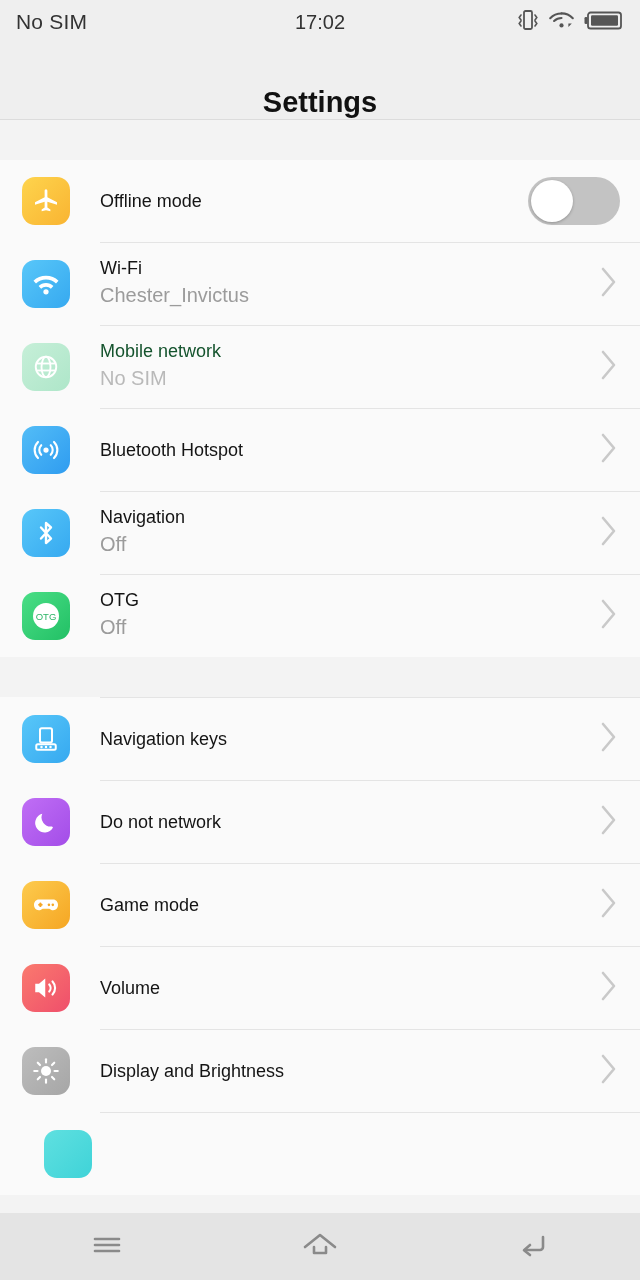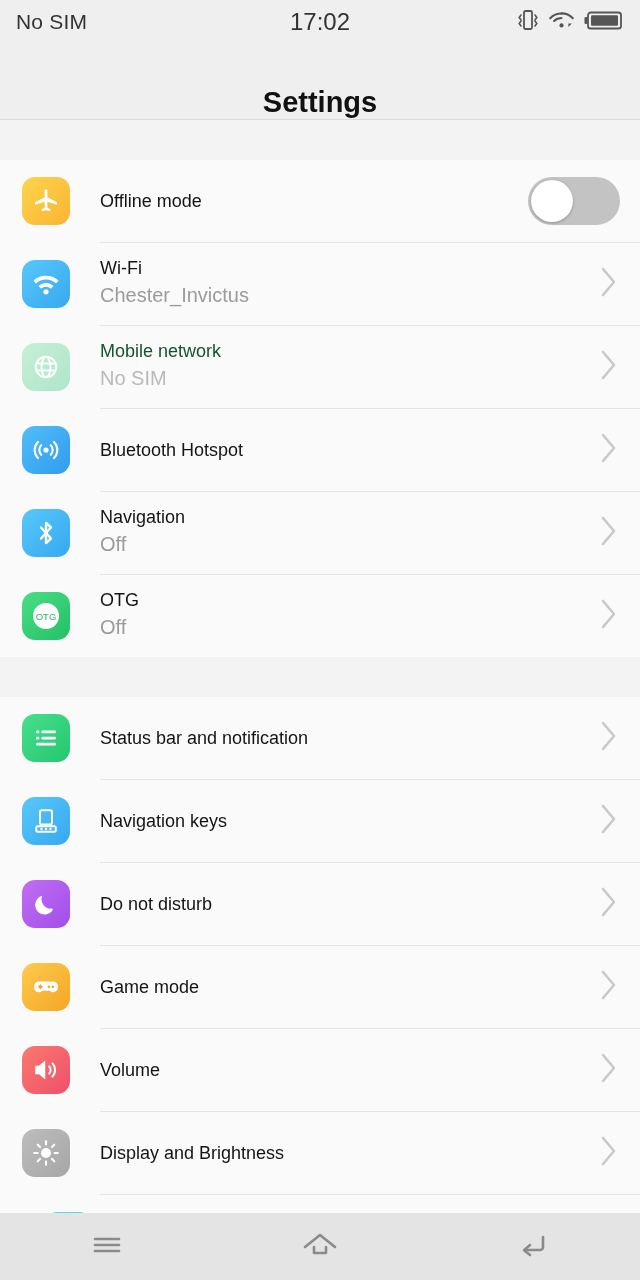--- a/index.html
+++ b/index.html
@@ -15,21 +15,21 @@
   .statusbar{
     height:44px; width:100%;
     background:#efefef;
     display:flex; align-items:center;
     padding:0 16px;
     position:relative;
   }
   .sb-left{ font-size:21px; color:#333; letter-spacing:.2px; }
   .sb-center{
     position:absolute; left:0; right:0; text-align:center;
-    font-size:24px; color:#333;
+    font-size:20px; color:#333;
   }
   .sb-right{
     margin-left:auto; display:flex; align-items:center; gap:9px;
     position:relative; z-index:2;
   }
 
   
   .titlebar{
     height:76px; background:#efefef;
     display:flex; align-items:flex-end; justify-content:center;
@@ -259,39 +259,20 @@
             <path d="M5 4 L16 17 L5 30" fill="none" stroke="#c9c9c9" stroke-width="2.6" stroke-linecap="round" stroke-linejoin="round"></path>
           </svg>
       </span>
     </div>
   </div>
 
   <div class="gap"></div>
 
   <div class="section">
 
-    <div class="row">
-      <div class="icon" style="background:linear-gradient(135deg,#48df8e,#23c76d);">
-        <svg width="30" height="30" viewBox="0 0 24 24" fill="#fff">
-          <rect x="4" y="6" width="2.6" height="2.2" rx=".6"></rect>
-          <rect x="8.2" y="6" width="11.8" height="2.2" rx="1.1"></rect>
-          <rect x="4" y="10.9" width="2.6" height="2.2" rx=".6"></rect>
-          <rect x="8.2" y="10.9" width="11.8" height="2.2" rx="1.1"></rect>
-          <rect x="4" y="15.8" width="16" height="2.2" rx="1.1"></rect>
-        </svg>
-      </div>
-      <div class="texts">
-        <div class="label">Status bar and notification</div>
-      </div>
-      <span class="chev">
-        <svg width="22" height="34" viewBox="0 0 22 34">
-            <path d="M5 4 L16 17 L5 30" fill="none" stroke="#c9c9c9" stroke-width="2.6" stroke-linecap="round" stroke-linejoin="round"></path>
-          </svg>
-      </span>
-    </div>
     <div class="sep"></div>
 
     <div class="row">
       <div class="icon" style="background:linear-gradient(135deg,#58c7f9,#36a9f0);">
         <svg width="30" height="30" viewBox="0 0 24 24" fill="none" stroke="#fff" stroke-width="1.6">
           <rect x="7.2" y="3.4" width="9.6" height="11.4" rx="1.4"></rect>
           <rect x="4.2" y="16.2" width="15.6" height="4.4" rx="1.2"></rect>
           <circle cx="8.4" cy="18.4" r="1" fill="#fff" stroke="none"></circle>
           <circle cx="12" cy="18.4" r="1" fill="#fff" stroke="none"></circle>
           <circle cx="15.6" cy="18.4" r="1" fill="#fff" stroke="none"></circle>
@@ -308,21 +289,21 @@
     </div>
     <div class="sep"></div>
 
     <div class="row">
       <div class="icon" style="background:linear-gradient(135deg,#c06ef5,#a34de8);">
         <svg width="30" height="30" viewBox="0 0 24 24" fill="#fff">
           <path d="M16.8 15.6A7.4 7.4 0 0 1 9 5.4a7.6 7.6 0 1 0 8.6 11 7.4 7.4 0 0 1-.8-.8z"></path>
         </svg>
       </div>
       <div class="texts">
-        <div class="label">Do not disturb</div>
+        <div class="label">Do not network</div>
       </div>
       <span class="chev">
         <svg width="22" height="34" viewBox="0 0 22 34">
             <path d="M5 4 L16 17 L5 30" fill="none" stroke="#c9c9c9" stroke-width="2.6" stroke-linecap="round" stroke-linejoin="round"></path>
           </svg>
       </span>
     </div>
     <div class="sep"></div>
 
     <div class="row">

